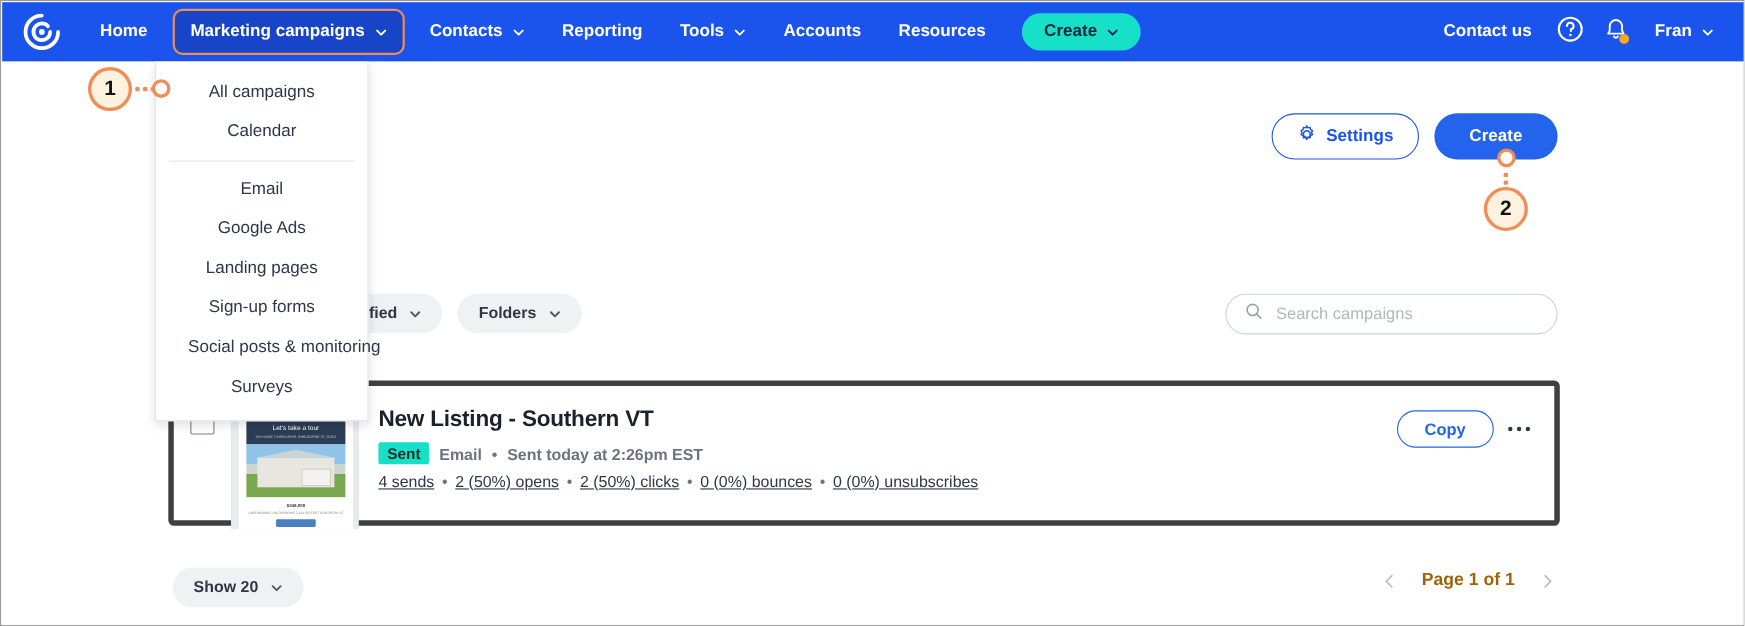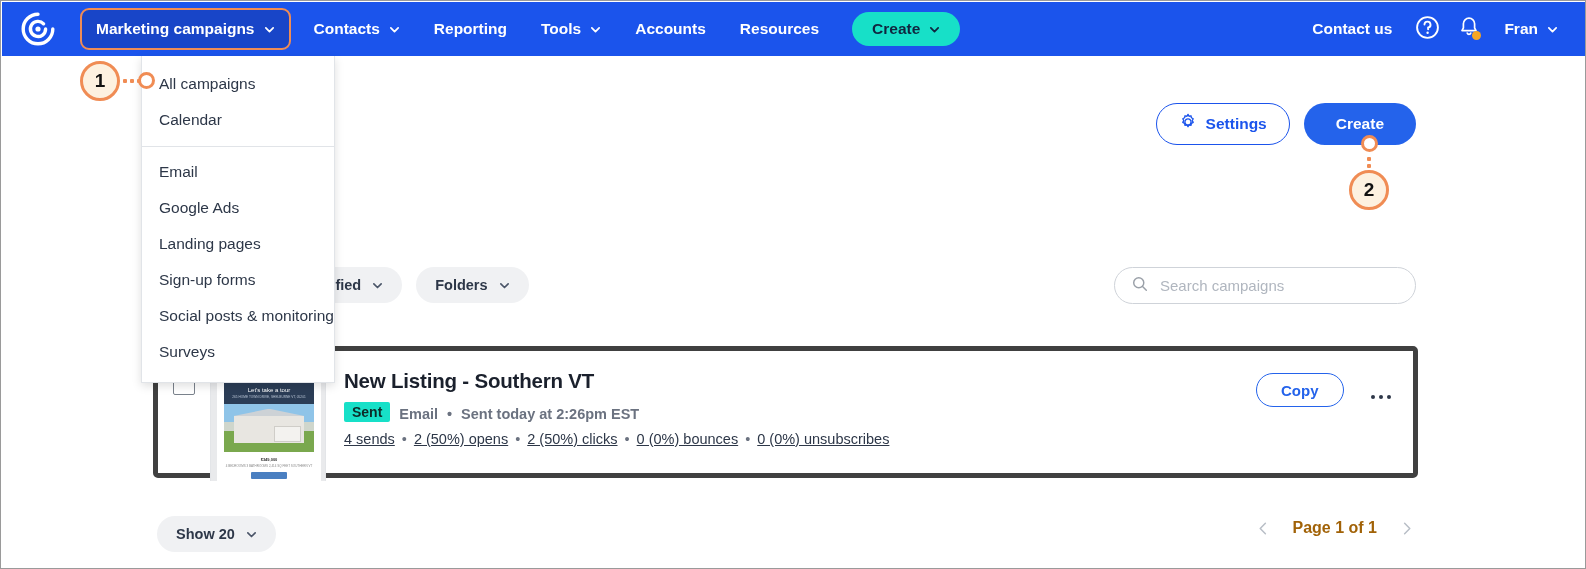--- a/index.html
+++ b/index.html
@@ -157,21 +157,21 @@
   .badge-sent {
     background: #17e0c8; color: #0d2b28;
     font-size: 14px; font-weight: bold;
     padding: 2px 8px; border-radius: 2px;
   }
   .meta-text { font-size: 14.5px; color: #6b7280; font-weight: bold; }
   .camp-stats { display: flex; align-items: center; gap: 7px; margin-top: 9px; }
   .camp-stats a { color: #2d3748; font-size: 14.5px; text-decoration: underline; cursor: pointer; }
   .camp-stats .sep { color: #6b7280; font-size: 14.5px; }
 
-  .card-actions { position: absolute; right: 18px; top: 22px; display: flex; align-items: flex-end; gap: 23px; }
+  .card-actions { position: absolute; right: 18px; top: 22px; display: flex; align-items: center; gap: 9px; }
   .btn-copy {
     display:flex; align-items:center; justify-content:center;
     height: 34px; padding: 0 24px;
     border: 1.5px solid #2463eb; border-radius: 17px;
     background: #fff; color: #2463eb; font-size: 15px; font-weight: bold; cursor: pointer;
   }
   .btn-more { display:flex; gap: 3.5px; padding: 8px 4px; cursor: pointer; }
   .btn-more i { width: 4.5px; height: 4.5px; border-radius: 50%; background: #2d3748; display:block; }
 
   
@@ -180,22 +180,23 @@
   .pager-label { font-size: 16px; color: #a16207; font-weight: bold; white-space: nowrap; }
   .pg-arrow { cursor: pointer; display:flex; }
 
   
   .dropdown {
     position: absolute; left: 140px; top: 55px;
     width: 194px; background: #fff;
     border: 1px solid #e1e4e8;
     border-top: none;
     box-shadow: 0 3px 9px rgba(0,0,0,0.13);
-    padding: 10px 0 12px;
+    padding: 10px 12px 12px;
     z-index: 40;
+    text-align: center;
   }
   .dd-item {
     padding: 9px 17px; font-size: 15.5px; color: #2d3748; cursor: pointer;
     white-space: nowrap;
   }
   .dd-sep { height: 1px; background: #e1e4e8; margin: 8px 0 7px; }
 
   
   .callout {
     position: absolute; width: 40px; height: 40px; border-radius: 50%;
@@ -222,20 +223,23 @@
     <div class="logo">
       <svg viewBox="0 0 36 36" width="36" height="36" aria-hidden="true">
         <path d="M18 3.2A14.8 14.8 0 1 0 32.8 18" fill="none" stroke="#ffffff" stroke-width="3.4" stroke-linecap="round"></path>
         <path d="M23.6 12.8A7.6 7.6 0 1 0 25.6 18" fill="none" stroke="#ffffff" stroke-width="3.4" stroke-linecap="round"></path>
         <circle cx="18" cy="18" r="2.6" fill="#ffffff"></circle>
       </svg>
     </div>
 
     <div class="nav-links">
 
+      <div class="nav-item">
+        <span>Home</span>
+      </div>
 
       <div class="nav-item active">
         <span>Marketing campaigns</span>
         <span class="caret">
           <svg viewBox="0 0 12 12">
               <path d="M2 4.2 6 8.2 10 4.2" fill="none" stroke="#ffffff" stroke-width="1.9" stroke-linecap="round" stroke-linejoin="round"></path>
             </svg>
         </span>
       </div>
 

